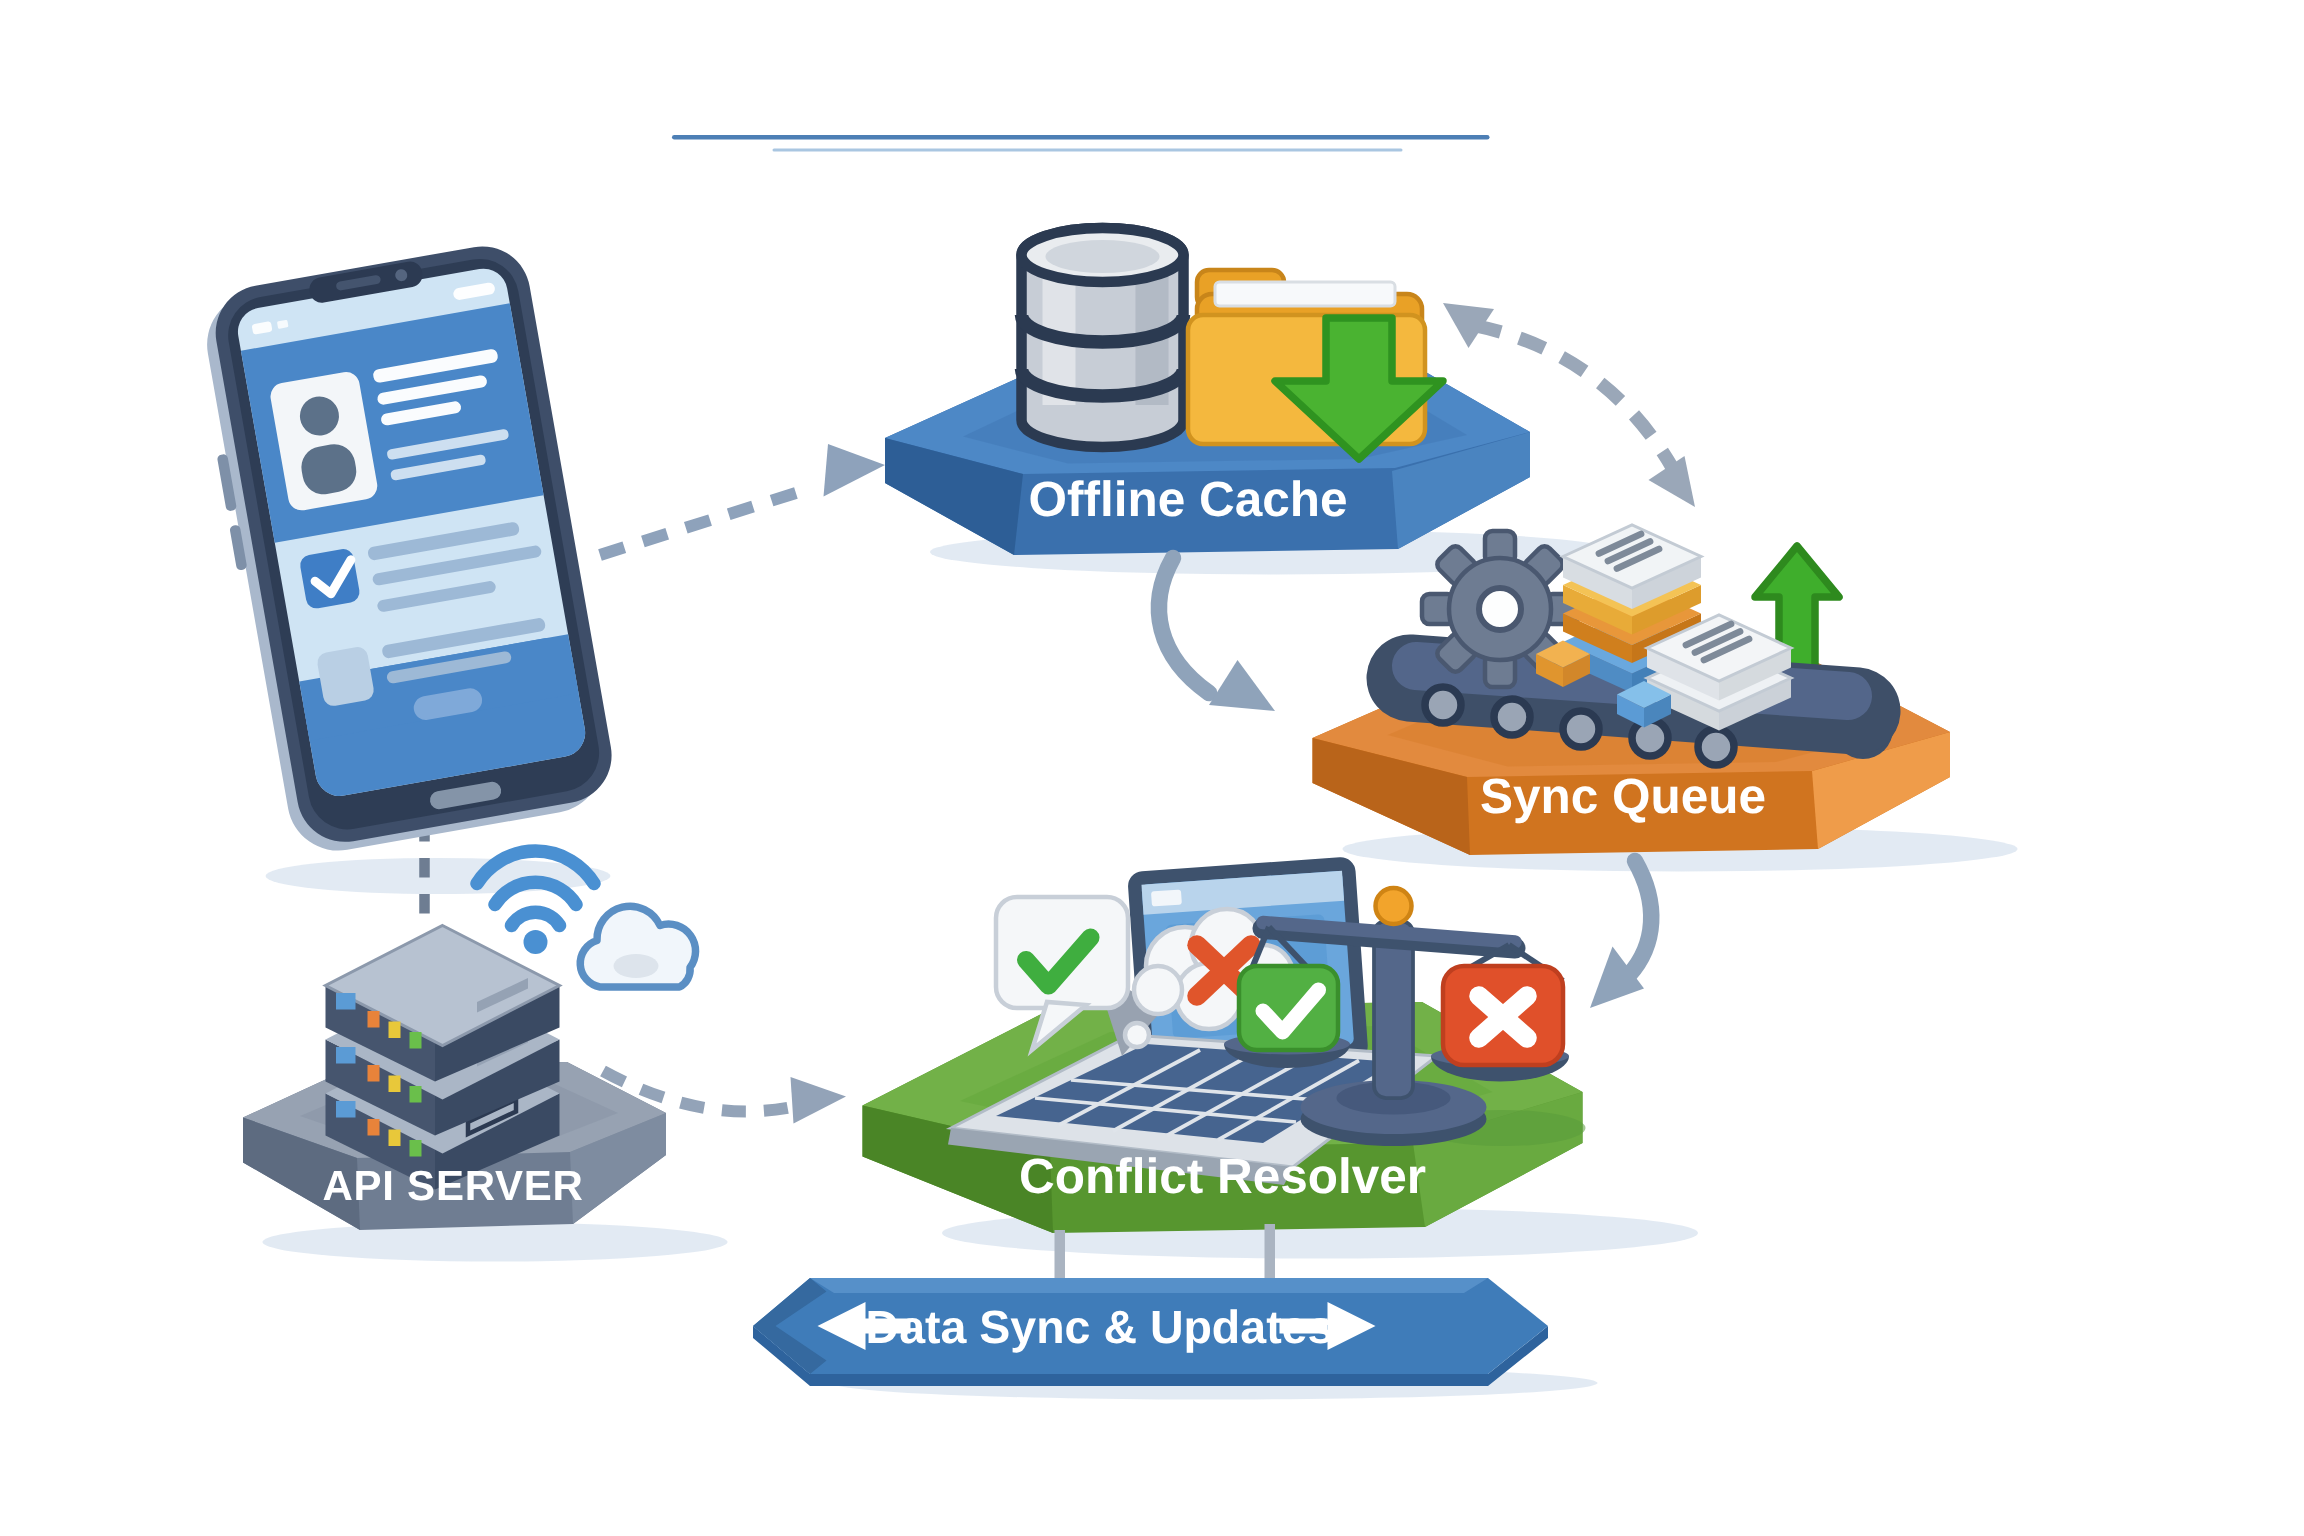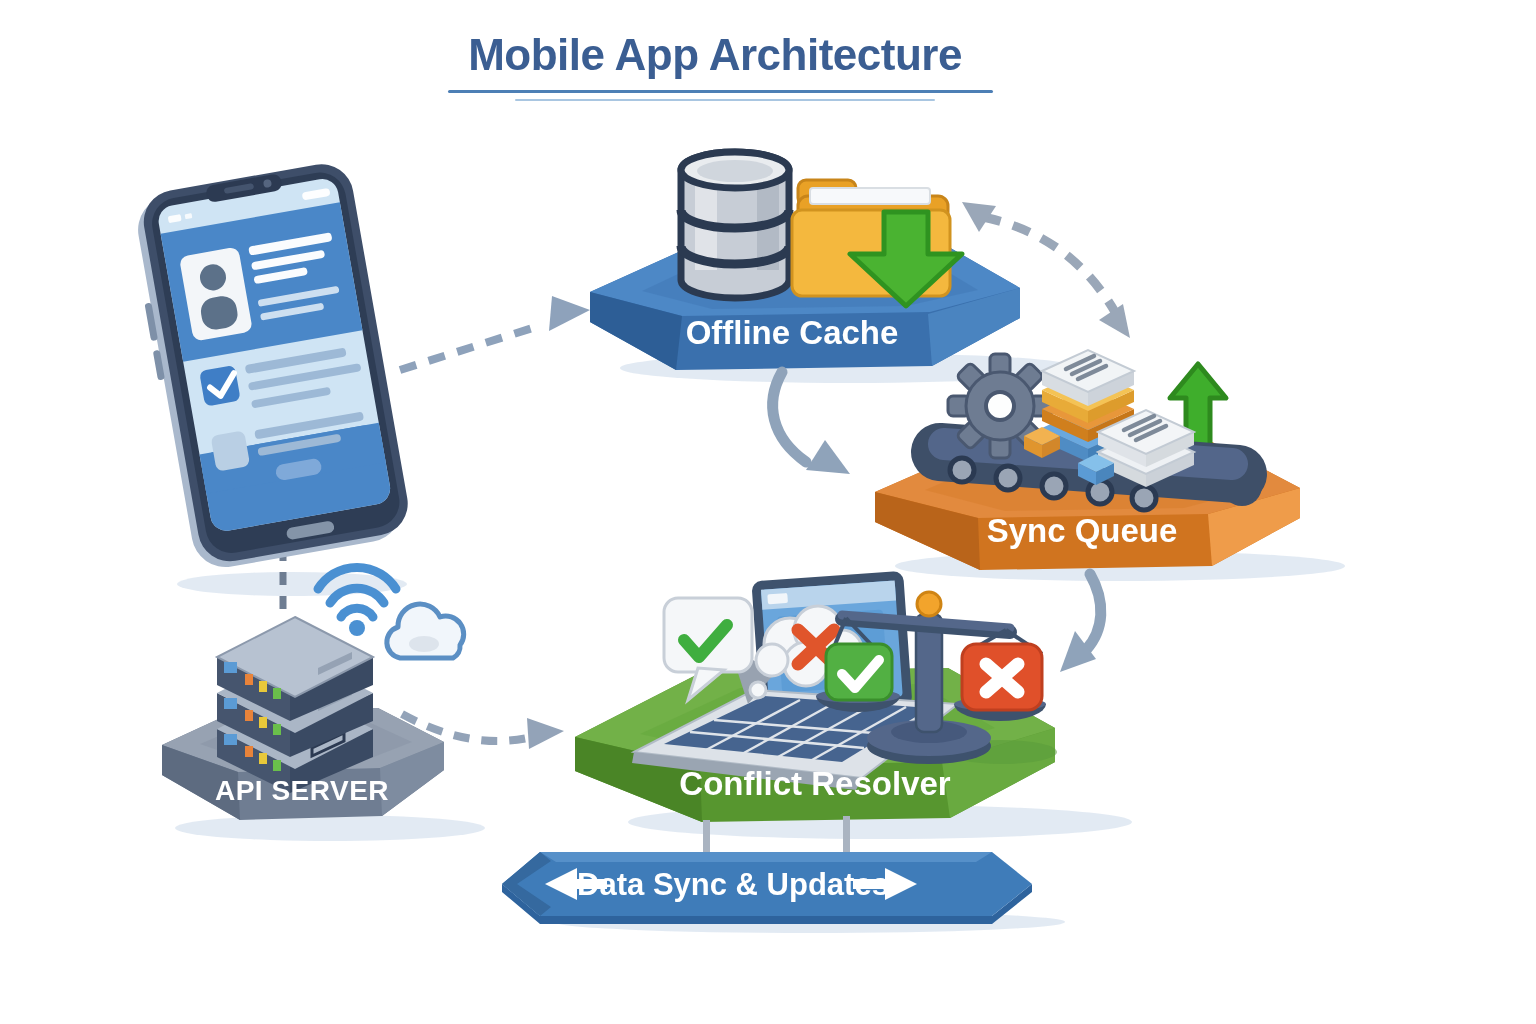--- a/index.html
+++ b/index.html
@@ -9,21 +9,20 @@
          font-size:44px;font-weight:700;color:#3b5e92;letter-spacing:-0.5px;}
   .rule1{position:absolute;left:448px;top:90px;width:545px;height:3px;background:#4d7fb5;border-radius:2px;}
   .rule2{position:absolute;left:515px;top:99px;width:420px;height:2px;background:#a9c6e1;border-radius:2px;}
   svg{position:absolute;left:0;top:0;}
   .plabel{font-family:"Liberation Sans",sans-serif;font-weight:700;fill:#ffffff;text-anchor:middle;}
 </style>
 </head>
 <body>
 
 <div class="stage">
-  <div class="title">Mobile App Architecture</div>
   <div class="rule1"></div>
   <div class="rule2"></div>
 
   <svg width="1536" height="1024" viewBox="0 0 1536 1024">
 
     <g fill="#dbe5f0">
       <ellipse cx="850" cy="368" rx="230" ry="15" opacity="0.8"></ellipse>
       <ellipse cx="1120" cy="566" rx="225" ry="15" opacity="0.8"></ellipse>
       <ellipse cx="880" cy="822" rx="252" ry="17" opacity="0.8"></ellipse>
       <ellipse cx="330" cy="828" rx="155" ry="13" opacity="0.8"></ellipse>

